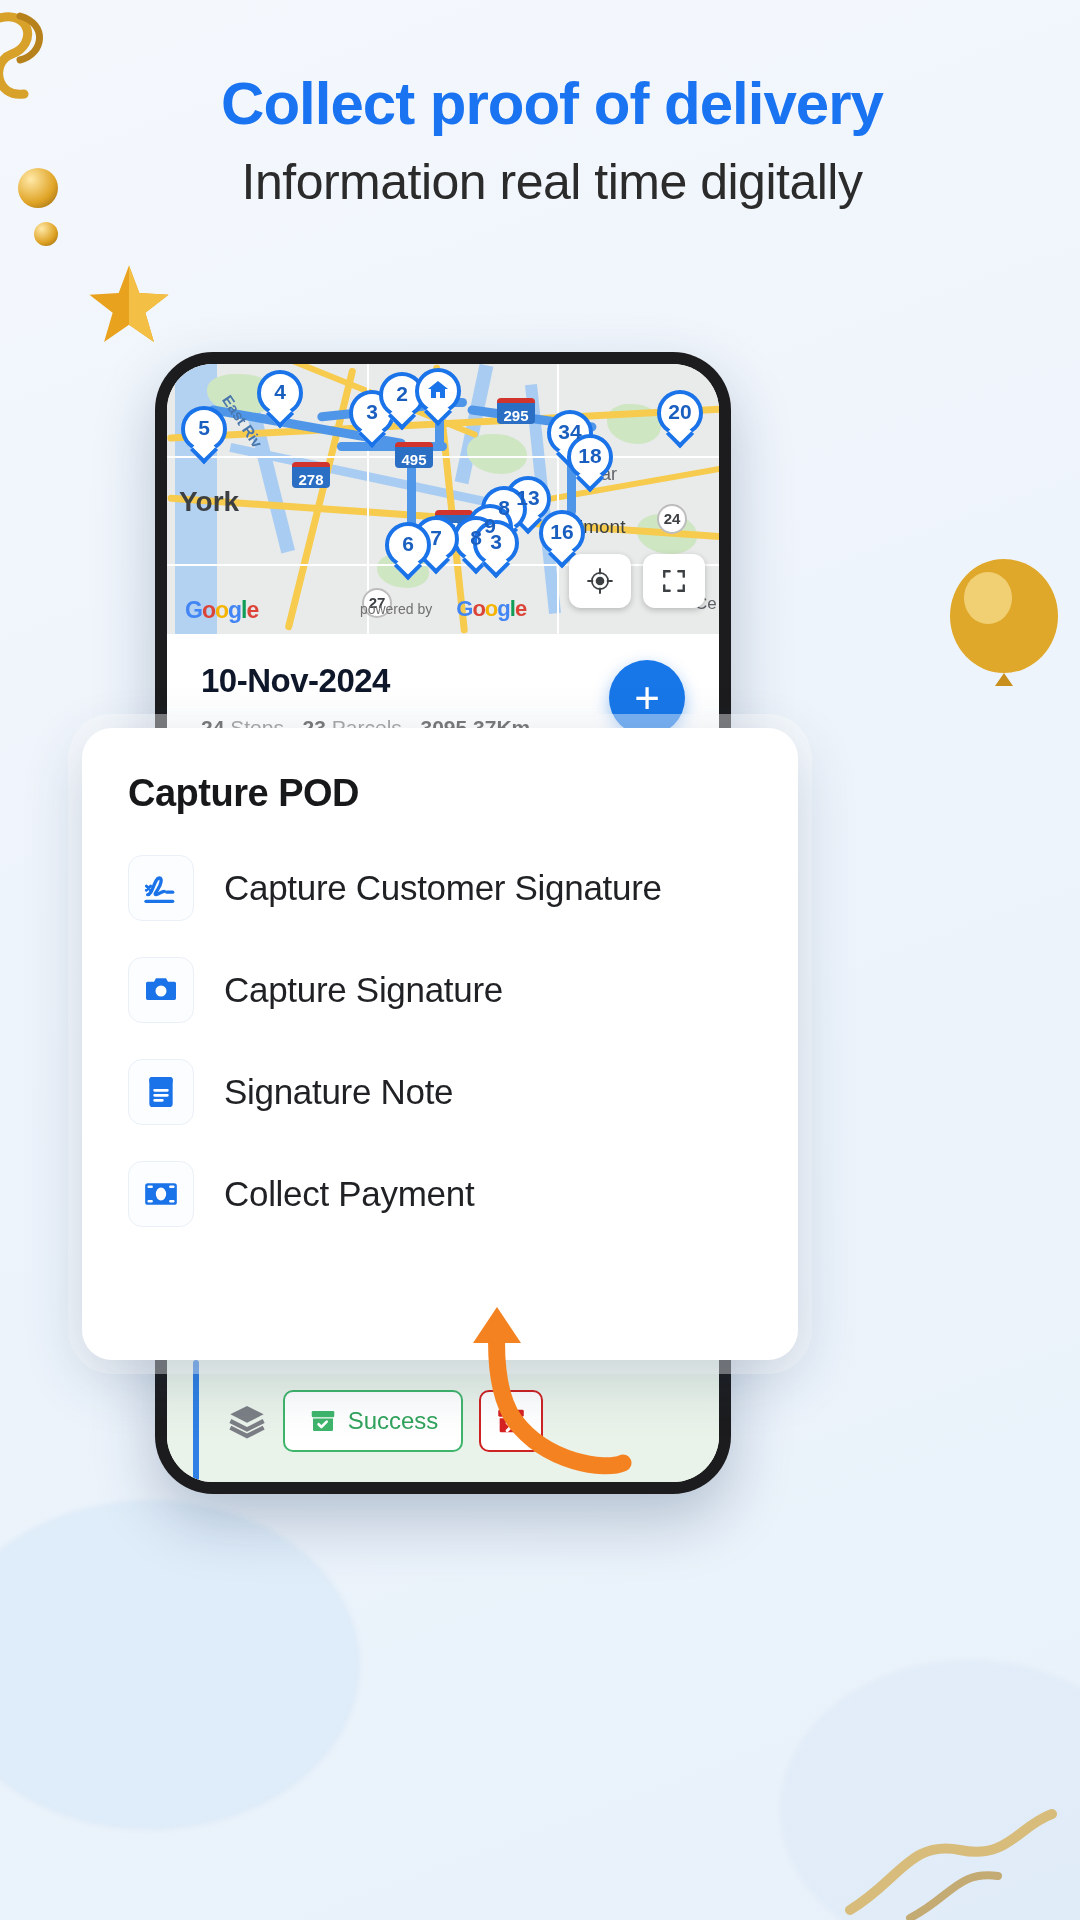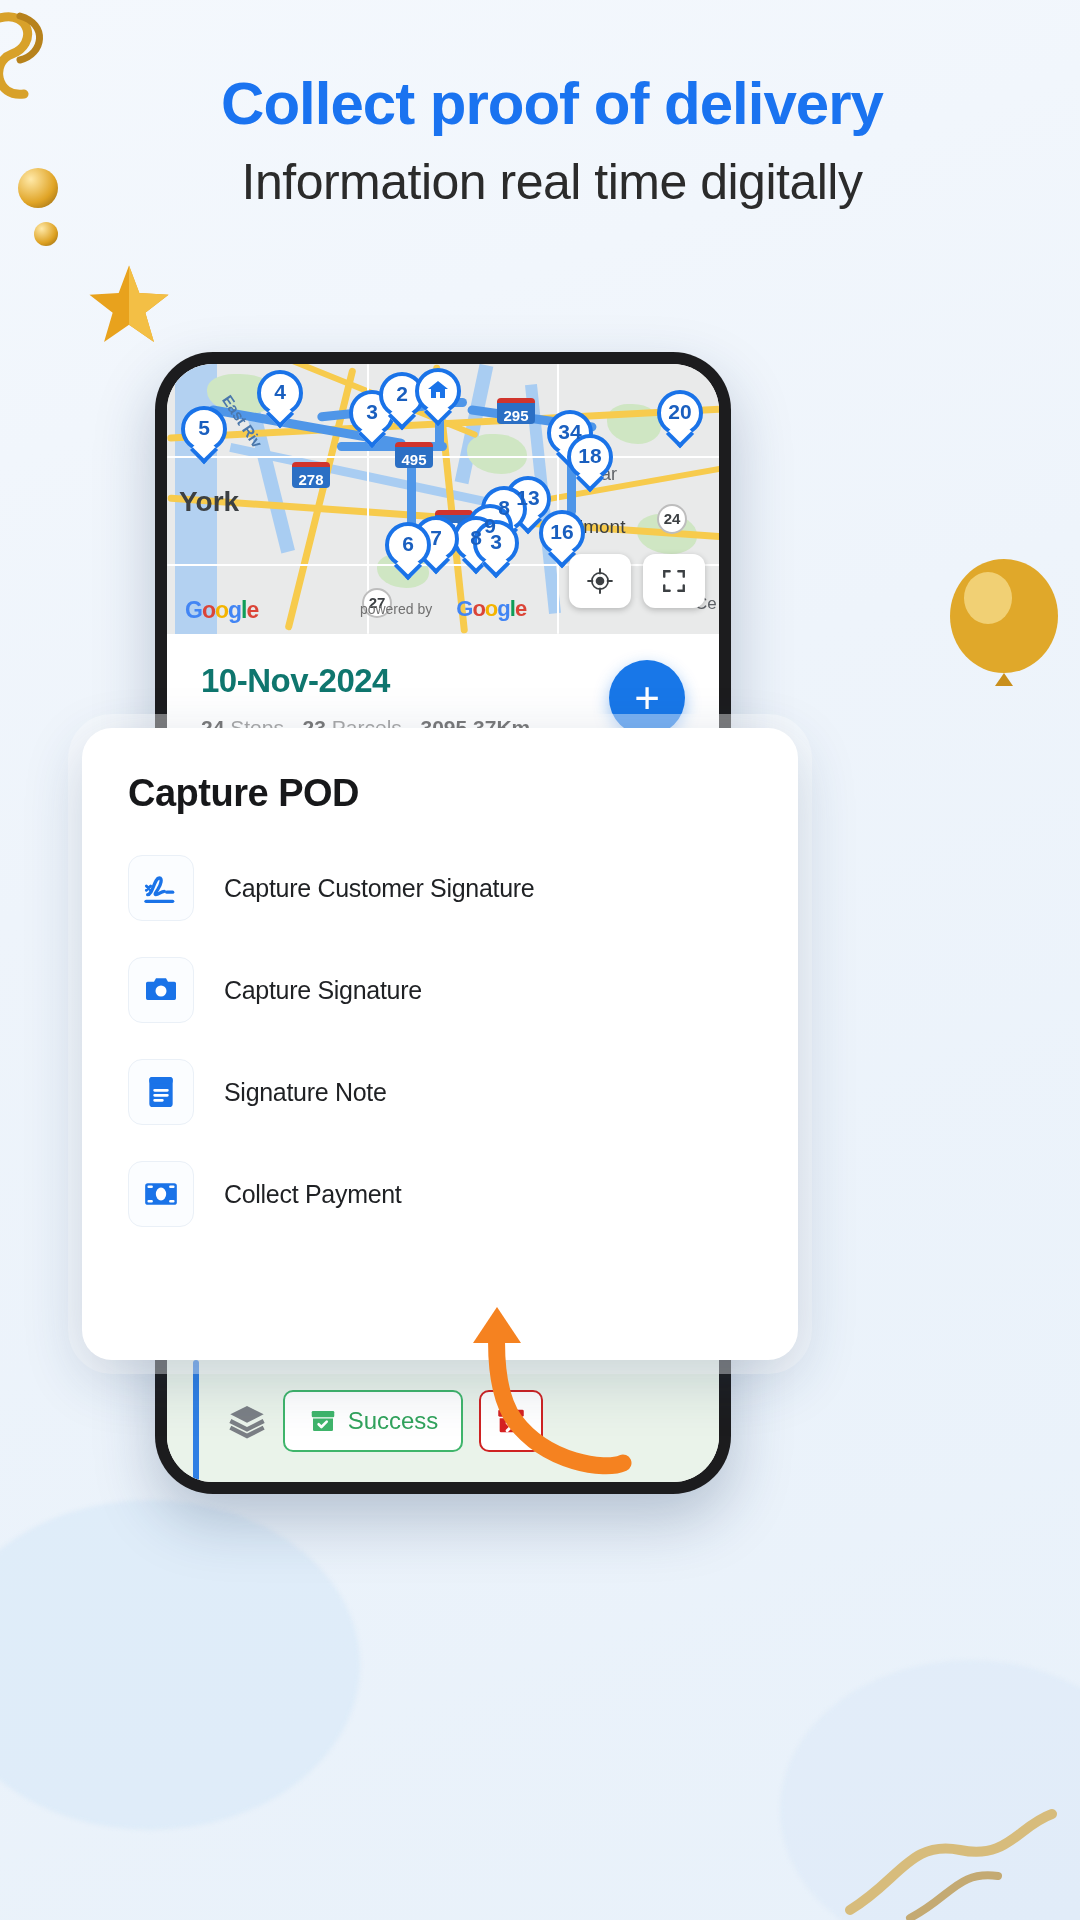--- a/index.html
+++ b/index.html
@@ -72,21 +72,21 @@
   .gwatermark span:nth-child(5){color:#0F9D58}.gwatermark span:nth-child(6){color:#DB4437}
   .powered { position:absolute; left:50%; transform:translateX(-50%); bottom:12px;
     font-size:14px; color:#707070; display:flex; align-items:center; gap:24px; }
   .powered .g { font-size:22px; font-weight:bold; letter-spacing:-1px; }
   .powered .g span:nth-child(1){color:#4285F4}.powered .g span:nth-child(2){color:#DB4437}
   .powered .g span:nth-child(3){color:#F4B400}.powered .g span:nth-child(4){color:#4285F4}
   .powered .g span:nth-child(5){color:#0F9D58}.powered .g span:nth-child(6){color:#DB4437}
 
   
   .trip { position:absolute; left:0; top:270px; width:100%; padding:28px 34px 18px; background:#fff; }
-  .trip-date { font-size:33px; font-weight:bold; color:#0f766e; letter-spacing:-.5px; }
+  .trip-date { font-size:33px; font-weight:bold; color:#0f172a; letter-spacing:-.5px; }
   .trip-stats { margin-top:16px; font-size:21px; color:#6c6c6c; }
   .trip-stats b { color:#1a1a1a; }
   .trip-time { margin-top:14px; font-size:21px; color:#9b9b9b; }
   .trip-time b { color:#5f5f5f; }
   .fab { position:absolute; right:34px; top:26px; width:76px; height:76px; border-radius:50%;
     background:#1877e8; box-shadow:0 6px 16px rgba(24,119,232,.42);
     display:flex; align-items:center; justify-content:center; color:#fff; font-size:44px; font-weight:300; }
 
   .phone-tail { position:absolute; left:0; bottom:0; width:100%; }
   .stop-phone { padding:0 34px; font-size:26px; color:#5f6368; }
@@ -107,21 +107,21 @@
   .pod {
     position:absolute; left:82px; top:728px; width:716px; height:632px;
     background:#fff; border-radius:30px;
     box-shadow:0 18px 60px rgba(30,60,100,.20), 0 0 0 14px rgba(255,255,255,.42);
   }
   .pod-title { padding:44px 0 0 46px; font-size:38px; font-weight:bold; color:#17181a; letter-spacing:-.5px; }
   .pod-list { margin-top:22px; }
   .pod-item { display:flex; align-items:center; gap:30px; padding:18px 46px; }
   .pod-ico { width:66px; height:66px; border-radius:14px; background:#fbfdff; border:1px solid #eaf0f7;
     display:flex; align-items:center; justify-content:center; flex:0 0 auto; }
-  .pod-label { font-size:25px; color:#1f2124; letter-spacing:-.3px; }
+  .pod-label { font-size:35px; color:#1f2124; letter-spacing:-.3px; }
 
   .arrow { position:absolute; left:455px; top:1295px; width:190px; height:180px; pointer-events:none; }
 </style>
 </head>
 <body>
 
 <svg class="deco ribbon-tl" viewBox="0 0 140 130">
   <path d="M10 8 C40 0 48 34 22 44 C0 52 6 88 34 84" stroke="#d8a12a" stroke-width="9" fill="none" stroke-linecap="round"></path>
   <path d="M30 6 C58 14 54 44 30 50" stroke="#b7821c" stroke-width="7" fill="none" stroke-linecap="round"></path>
 </svg>

